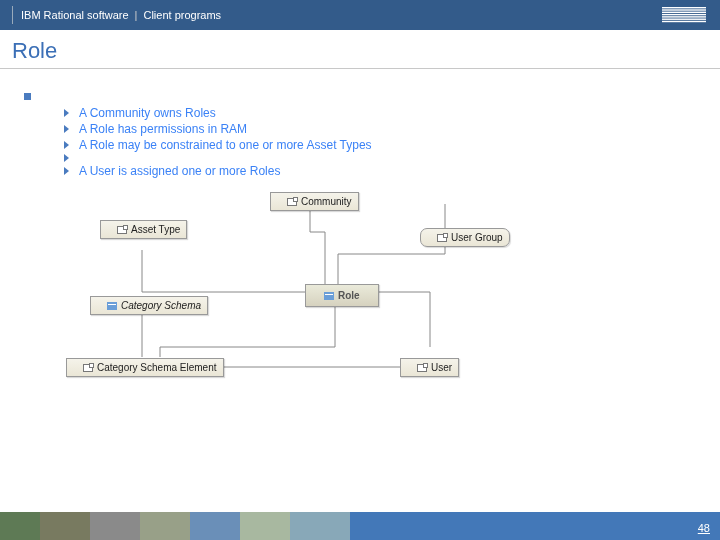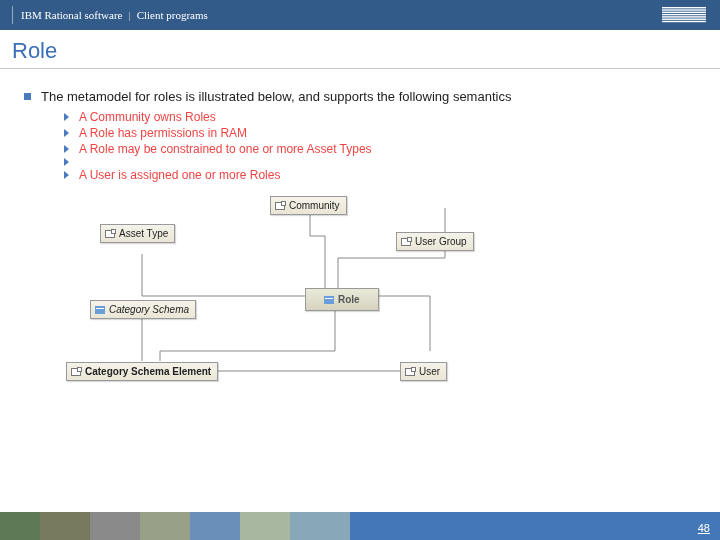--- a/index.html
+++ b/index.html
@@ -1,30 +1,30 @@
 <!DOCTYPE html>
 <html><head>
 <meta charset="utf-8">
 <style>
   * { margin: 0; padding: 0; box-sizing: border-box; }
   body { width: 720px; height: 540px; font-family: Arial, sans-serif; background: #fff; position: relative; overflow: hidden; }
-  .header { background: #335b8a; height: 30px; display: flex; align-items: center; padding: 0 12px; color: #fff; font-size: 11px; position: relative; font-family: Liberation Serif, serif; }
+  .header { background: #335b8a; height: 30px; display: flex; align-items: center; padding: 0 12px; color: #fff; font-size: 11px; position: relative; }
   .header-divider { border-left: 1px solid #9ab; height: 18px; margin: 0 8px 0 0; }
   .header-sep { margin: 0 6px; color: #ccc; }
   .header-logo { position: absolute; right: 14px; top: 7px; }
   .title { color: #3b6fb6; font-size: 22px; padding: 8px 0 0 12px; }
   .title-underline { border-bottom: 1px solid #c8c8c8; margin-top: 4px; }
   .content { padding: 20px 24px 0 24px; font-size: 13px; color: #222; }
   .main-bullet { display: flex; align-items: flex-start; margin-bottom: 6px; }
   .sq { width:7px; height:7px; background:#4a7bbf; margin-top:4px; margin-right:10px; flex-shrink:0; }
-  .sub-list { padding-left: 40px; font-size: 12px; color: #ef4444; }
+  .sub-list { padding-left: 40px; font-size: 12px; color: #3b82f6; }
   .sub-item { display: flex; align-items: center; margin: 2px 0; }
   .arrow { width: 0; height: 0; border-top: 4px solid transparent; border-bottom: 4px solid transparent; border-left: 5px solid #4a7bbf; margin-right: 10px; flex-shrink:0; }
   .diagram { position: relative; width: 600px; height: 210px; margin: 14px auto 0 auto; }
-  .uml-box { position: absolute; background: linear-gradient(#f5f3ea, #eae6d6); border: 1px solid #999; font-size: 10px; padding: 3px 6px 3px 4px; display: flex; align-items: center; box-shadow: 1px 1px 1px rgba(0,0,0,0.15); }
+  .uml-box { position: absolute; background: linear-gradient(#f5f3ea, #eae6d6); border: 1px solid #999; font-size: 10px; padding: 3px 6px 3px 16px; display: flex; align-items: center; box-shadow: 1px 1px 1px rgba(0,0,0,0.15); }
   .uml-icon { width: 10px; height: 8px; border: 1px solid #777; background: #fff; margin-right: 4px; position: relative; flex-shrink:0; }
   .uml-icon::before { content:''; position:absolute; right:-2px; top:-2px; width:3px; height:3px; border:1px solid #777; background:#fff; }
   .role-box { background: linear-gradient(#eaeada, #d6d2bf); font-weight: bold; color:#555; }
   .cat-icon { width:10px; height:8px; background:#6a9ed8; margin-right:4px; flex-shrink:0; position:relative; }
   .cat-icon::after { content:''; position:absolute; top:2px; left:1px; right:1px; border-top:1px solid #fff; }
   svg.connectors { position: absolute; top:0; left:0; width:100%; height:100%; }
   .footer { position: absolute; bottom: 0; left: 0; right: 0; height: 28px; background: #4378b8; display: flex; }
   .footer .tile { height: 100%; }
   .t-a { width:40px; background:#5e7a55; }
   .t-b { width:50px; background:#787a60; }
@@ -58,21 +58,20 @@
     </svg>
   </span>
 </div>
 
 <div class="title">Role</div>
 <div class="title-underline"></div>
 
 <div class="content">
   <div class="main-bullet">
     <span class="sq"></span>
-    <span>The metamodel for roles is illustrated below, and supports the following semantics</span>
   </div>
   <div class="sub-list">
     <div class="sub-item">
         <span class="arrow"></span>
         <span>A Community owns Roles</span>
       </div>
     <div class="sub-item">
         <span class="arrow"></span>
         <span>A Role has permissions in RAM</span>
       </div>
@@ -107,33 +106,33 @@
     </svg>
 
     <div class="uml-box" style="left:210px; top:0;">
         <span class="uml-icon"></span>
         <span>Community</span>
       </div>
     <div class="uml-box" style="left:40px; top:28px;">
         <span class="uml-icon"></span>
         <span>Asset Type</span>
       </div>
-    <div class="uml-box" style="left:336px; top:36px;">
+    <div class="uml-box" style="left:360px; top:36px;border-radius:7px;">
         <span class="uml-icon"></span>
         <span>User Group</span>
       </div>
     <div class="uml-box" style="left:30px; top:104px;font-style:italic;">
         <span class="cat-icon"></span>
         <span>Category Schema</span>
       </div>
     <div class="uml-box role-box" style="left:245px; top:92px; padding:5px 18px;">
         <span class="cat-icon"></span>
         <span>Role</span>
       </div>
-    <div class="uml-box" style="left:6px; top:166px;font-weight:bold;">
+    <div class="uml-box" style="left:6px; top:166px;">
         <span class="uml-icon"></span>
         <span>Category Schema Element</span>
       </div>
     <div class="uml-box" style="left:340px; top:166px;">
         <span class="uml-icon"></span>
         <span>User</span>
       </div>
   </div>
 </div>
 

